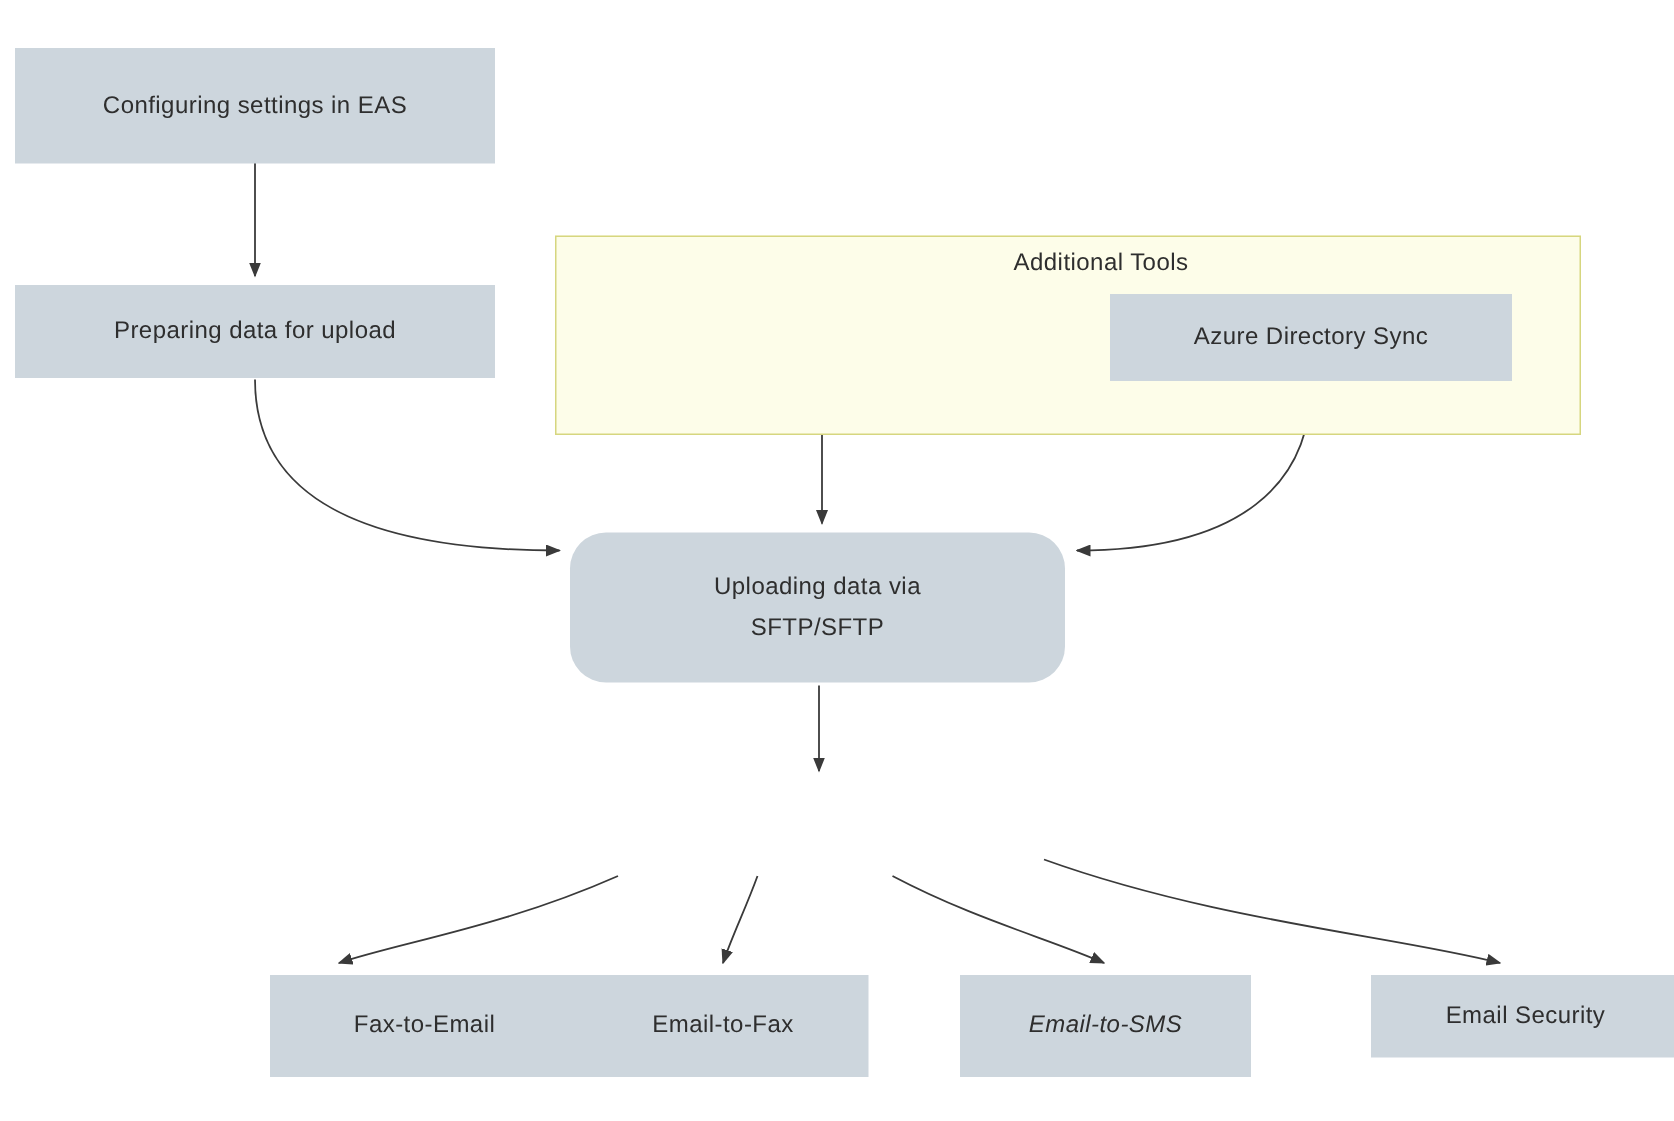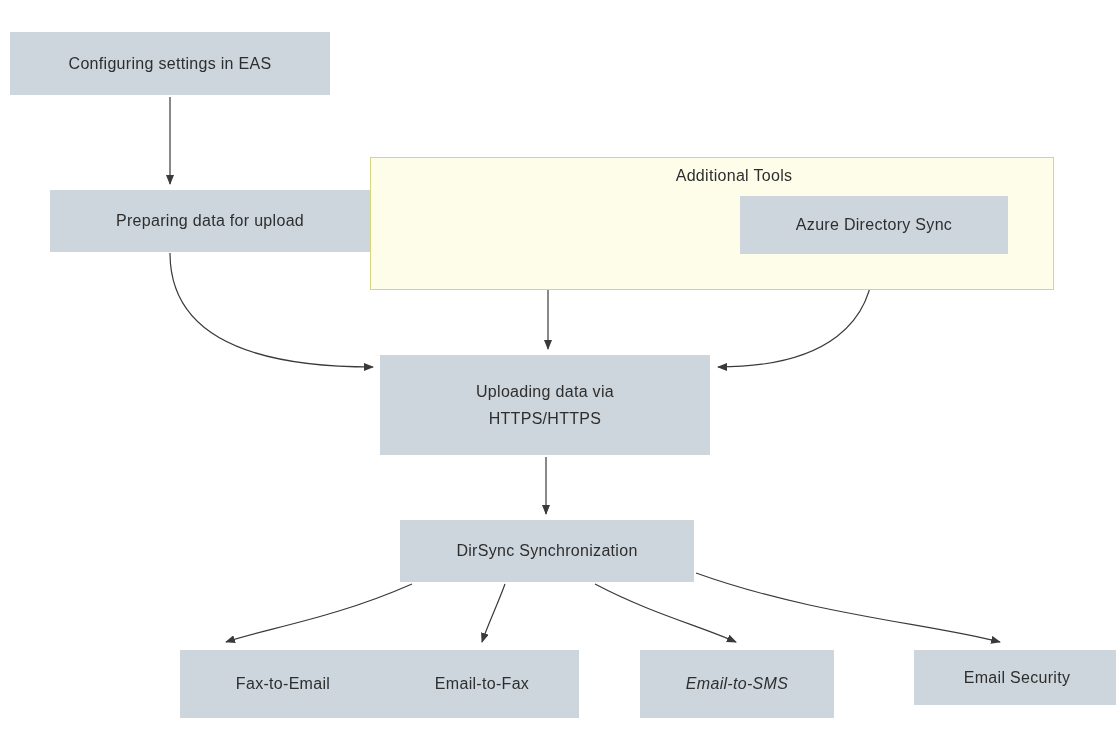--- a/index.html
+++ b/index.html
@@ -25,20 +25,21 @@
     align-items: center;
     justify-content: center;
     text-align: center;
     font-size: 16px;
     letter-spacing: 0.3px;
     box-sizing: border-box;
   }
   .node.two-line {
     flex-direction: column;
     line-height: 1.7;
+    border-radius: 24px;
   }
   .container-box {
     position: absolute;
     background: var(--container-fill, #fdfde9);
     border: 1px solid var(--container-border, #d6d67f);
     box-sizing: border-box;
   }
   .container-label {
     position: absolute;
     top: 9px; left: 0; right: 0;
@@ -69,41 +70,38 @@
       <path d="M505 584 C497 606, 488 624, 482 642" marker-end="url(#ah)"></path>
       <path d="M595 584 C650 613, 700 626, 736 642" marker-end="url(#ah)"></path>
       <path d="M696 573 C810 614, 930 624, 1000 642" marker-end="url(#ah)"></path>
     </g>
   </svg>
 
   <div class="container-box" style="left:370px; top:157px; width:684px; height:133px;">
     <div class="container-label">Additional Tools</div>
   </div>
 
-  <div class="node" style="left:10px; top:32px; width:320px; height:63px;">
+  <div class="node" style="left:10px; top:32px; width:320px; height:77px;">
     <span>Configuring settings in EAS</span>
   </div>
 
-  <div class="node" style="left:10px; top:190px; width:320px; height:62px;margin-left:40px;">
+  <div class="node" style="left:10px; top:190px; width:320px; height:62px;">
     <span>Preparing data for upload</span>
   </div>
 
 
   <div class="node" style="left:740px; top:196px; width:268px; height:58px;text-align:right;">
     <span>Azure Directory Sync</span>
   </div>
 
   <div class="node two-line" style="left:380px; top:355px; width:330px; height:100px;">
     <span>Uploading data via</span>
-    <span>HTTPS/HTTPS</span>
+    <span>SFTP/SFTP</span>
   </div>
 
-  <div class="node" style="left:400px; top:520px; width:294px; height:62px;">
-    <span>DirSync Synchronization</span>
-  </div>
 
   <div class="node" style="left:136px; top:650px; width:206px; height:68px;margin-left:44px;">
     <span>Fax-to-Email</span>
   </div>
 
   <div class="node" style="left:385px; top:650px; width:194px; height:68px;">
     <span>Email-to-Fax</span>
   </div>
 
   <div class="node" style="left:640px; top:650px; width:194px; height:68px;font-style:italic;">

